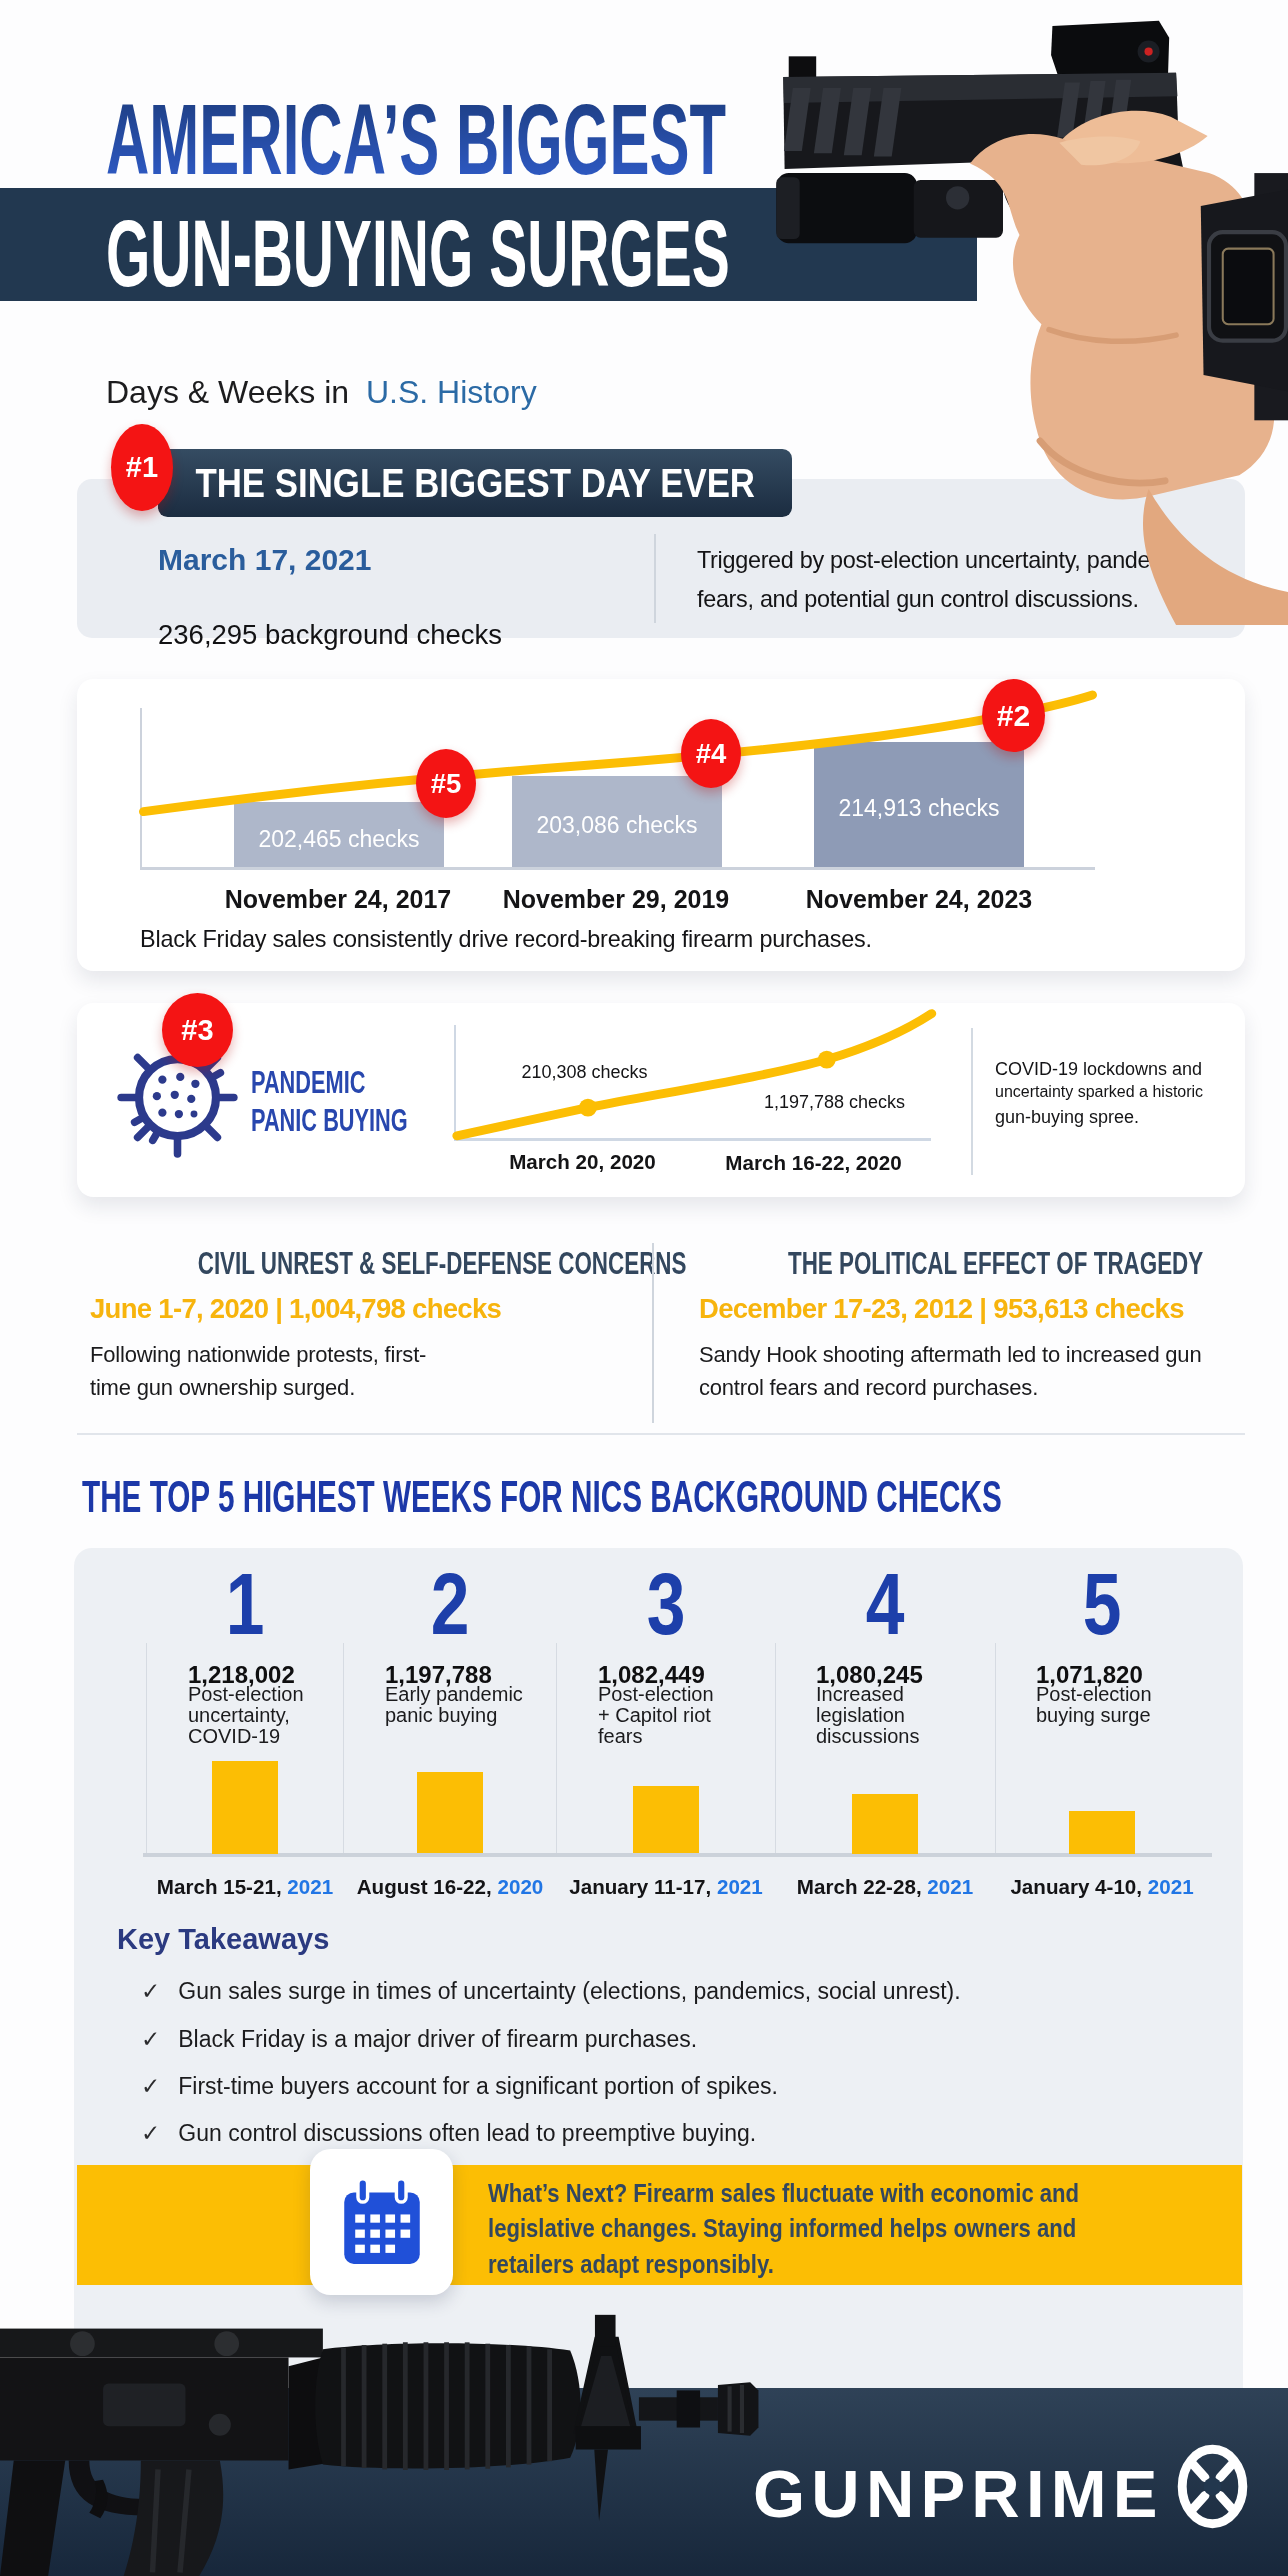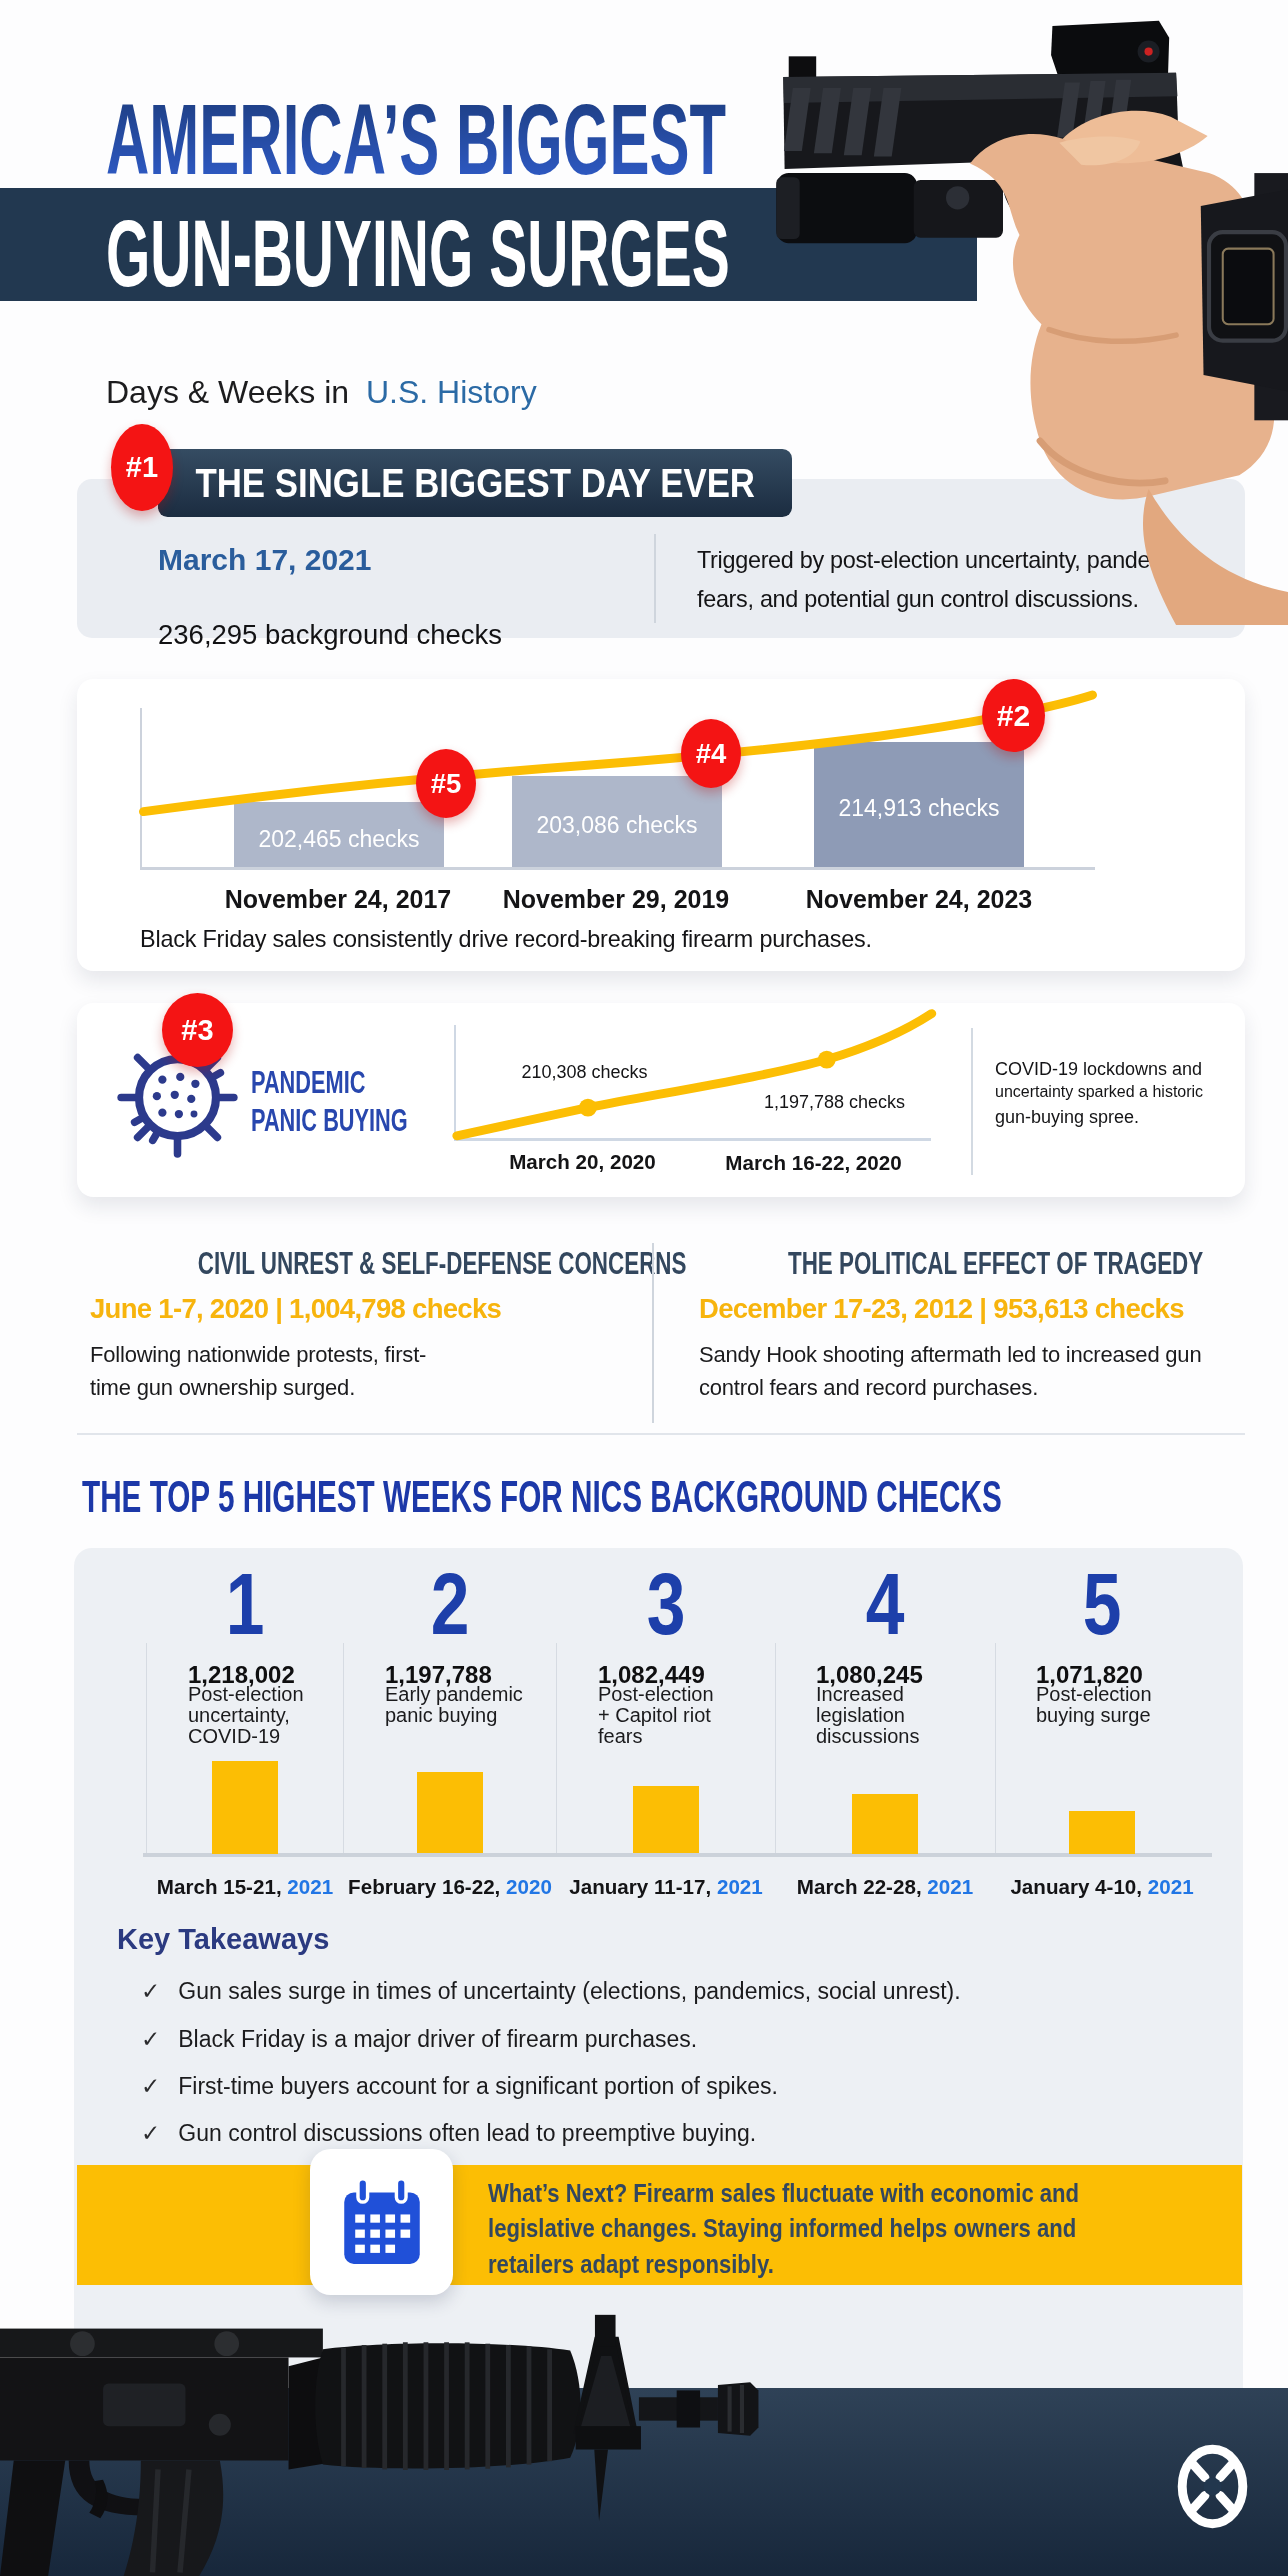--- a/index.html
+++ b/index.html
@@ -264,21 +264,21 @@
   <div class="t5bar" style="left:212px;top:1761px;height:93px;"></div>
   <div class="t5bar" style="left:417px;top:1772px;height:81px;"></div>
   <div class="t5bar" style="left:633px;top:1786px;height:67px;"></div>
   <div class="t5bar" style="left:852px;top:1794px;height:60px;"></div>
   <div class="t5bar" style="left:1069px;top:1811px;height:43px;"></div>
 
   <div class="t5date" style="left:135px;top:1875px;">
     <span>March 15-21, </span><span class="t5year">2021</span>
   </div>
   <div class="t5date" style="left:340px;top:1875px;">
-    <span>February 16-22, </span><span class="t5year">2020</span>
+    <span>August 16-22, </span><span class="t5year">2020</span>
   </div>
   <div class="t5date" style="left:556px;top:1875px;">
     <span>January 11-17, </span><span class="t5year">2021</span>
   </div>
   <div class="t5date" style="left:775px;top:1875px;">
     <span>March 22-28, </span><span class="t5year">2021</span>
   </div>
   <div class="t5date" style="left:992px;top:1875px;">
     <span>January 4-10, </span><span class="t5year">2021</span>
   </div>
@@ -368,20 +368,21 @@
     <path d="M865,216 L885,216 L872,320 Z" fill="#101113"></path>
     <rect x="930" y="140" width="115" height="34" fill="#141518"></rect>
     <rect x="985" y="130" width="34" height="54" fill="#0e0f12"></rect>
     <path d="M1045,122 L1092,118 L1104,130 L1104,184 L1092,196 L1045,192 Z" fill="#131417"></path>
     <g stroke="#2a2c30" stroke-width="6">
         <line x1="1062" y1="124" x2="1062" y2="190"></line>
         <line x1="1080" y1="122" x2="1080" y2="192"></line>
       </g>
   </svg>
 
+  <div class="abs nowrap" style="left:753px;top:2455px;font-size:67px;font-weight:bold;letter-spacing:6.2px;color:#fff;z-index:4;">GUNPRIME</div>
   <svg class="abs" style="left:1176px;top:2443px;z-index:4;" width="73" height="87" viewBox="0 0 106 126">
     <ellipse cx="53" cy="63" rx="44" ry="54" fill="none" stroke="#fff" stroke-width="13"></ellipse>
     <g stroke="#fff" stroke-width="13" stroke-linecap="round">
       <line x1="24" y1="30" x2="42" y2="50"></line>
         <line x1="82" y1="30" x2="64" y2="50"></line>
       <line x1="24" y1="96" x2="42" y2="76"></line>
         <line x1="82" y1="96" x2="64" y2="76"></line>
     </g>
     <circle cx="53" cy="63" r="13" fill="#22374e"></circle>
   </svg>

